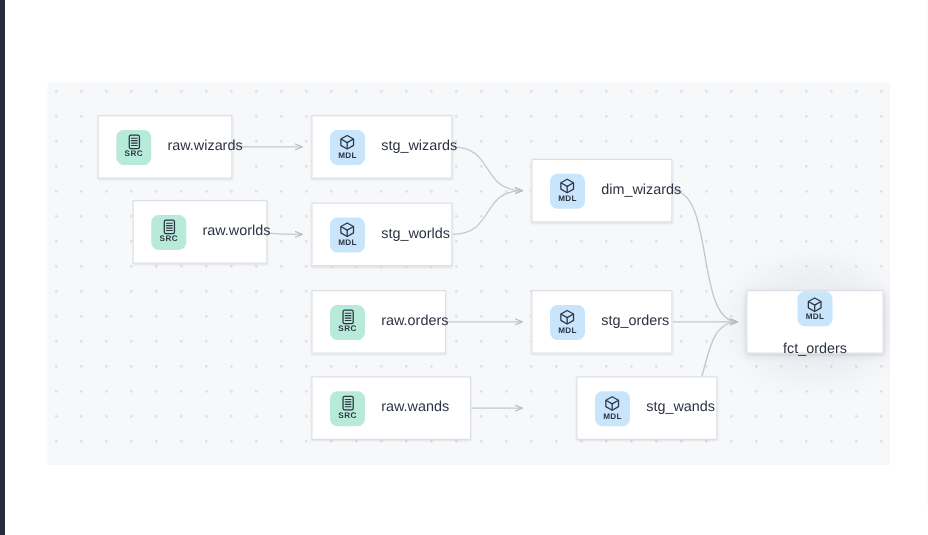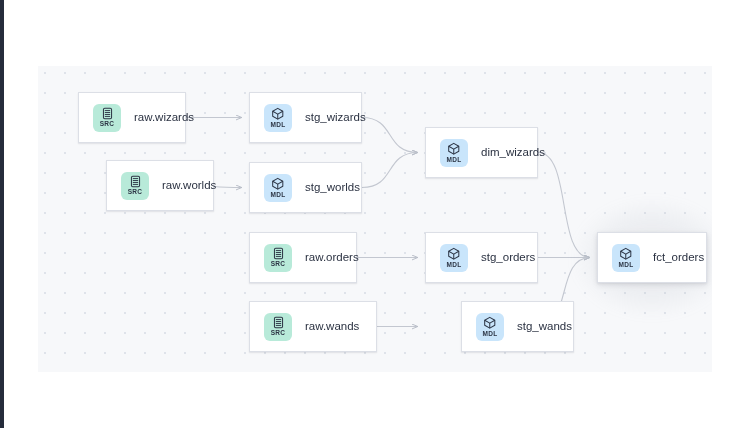--- a/index.html
+++ b/index.html
@@ -210,21 +210,21 @@
             <svg width="13.5" height="13.5" viewBox="0 0 16 16" aria-hidden="true">
               <path d="M8 1.6 L14 5 L14 11 L8 14.4 L2 11 L2 5 Z" fill="none" stroke="#2c3545" stroke-width="1.2" stroke-linejoin="round"></path>
               <path d="M2 5 L8 8.4 L14 5" fill="none" stroke="#2c3545" stroke-width="1.2" stroke-linejoin="round"></path>
               <path d="M8 8.4 L8 14.4" fill="none" stroke="#2c3545" stroke-width="1.2"></path>
             </svg>
             <span class="tag">MDL</span>
           </div>
           <span class="node-label">dim_wizards</span>
         </div>
         <div class="glow" style="left: 534px; top: 131.5px;"></div>
-        <div class="node terminal" style="left: 559px; top: 166px; width: 110px; height: 51px;">
+        <div class="node terminal" style="left: 559px; top: 166px; width: 110px; height: 51px; flex-direction: column;">
           <div class="badge mdl">
             <svg width="13.5" height="13.5" viewBox="0 0 16 16" aria-hidden="true">
               <path d="M8 1.6 L14 5 L14 11 L8 14.4 L2 11 L2 5 Z" fill="none" stroke="#2c3545" stroke-width="1.2" stroke-linejoin="round"></path>
               <path d="M2 5 L8 8.4 L14 5" fill="none" stroke="#2c3545" stroke-width="1.2" stroke-linejoin="round"></path>
               <path d="M8 8.4 L8 14.4" fill="none" stroke="#2c3545" stroke-width="1.2"></path>
             </svg>
             <span class="tag">MDL</span>
           </div>
           <span class="node-label">fct_orders</span>
         </div>

